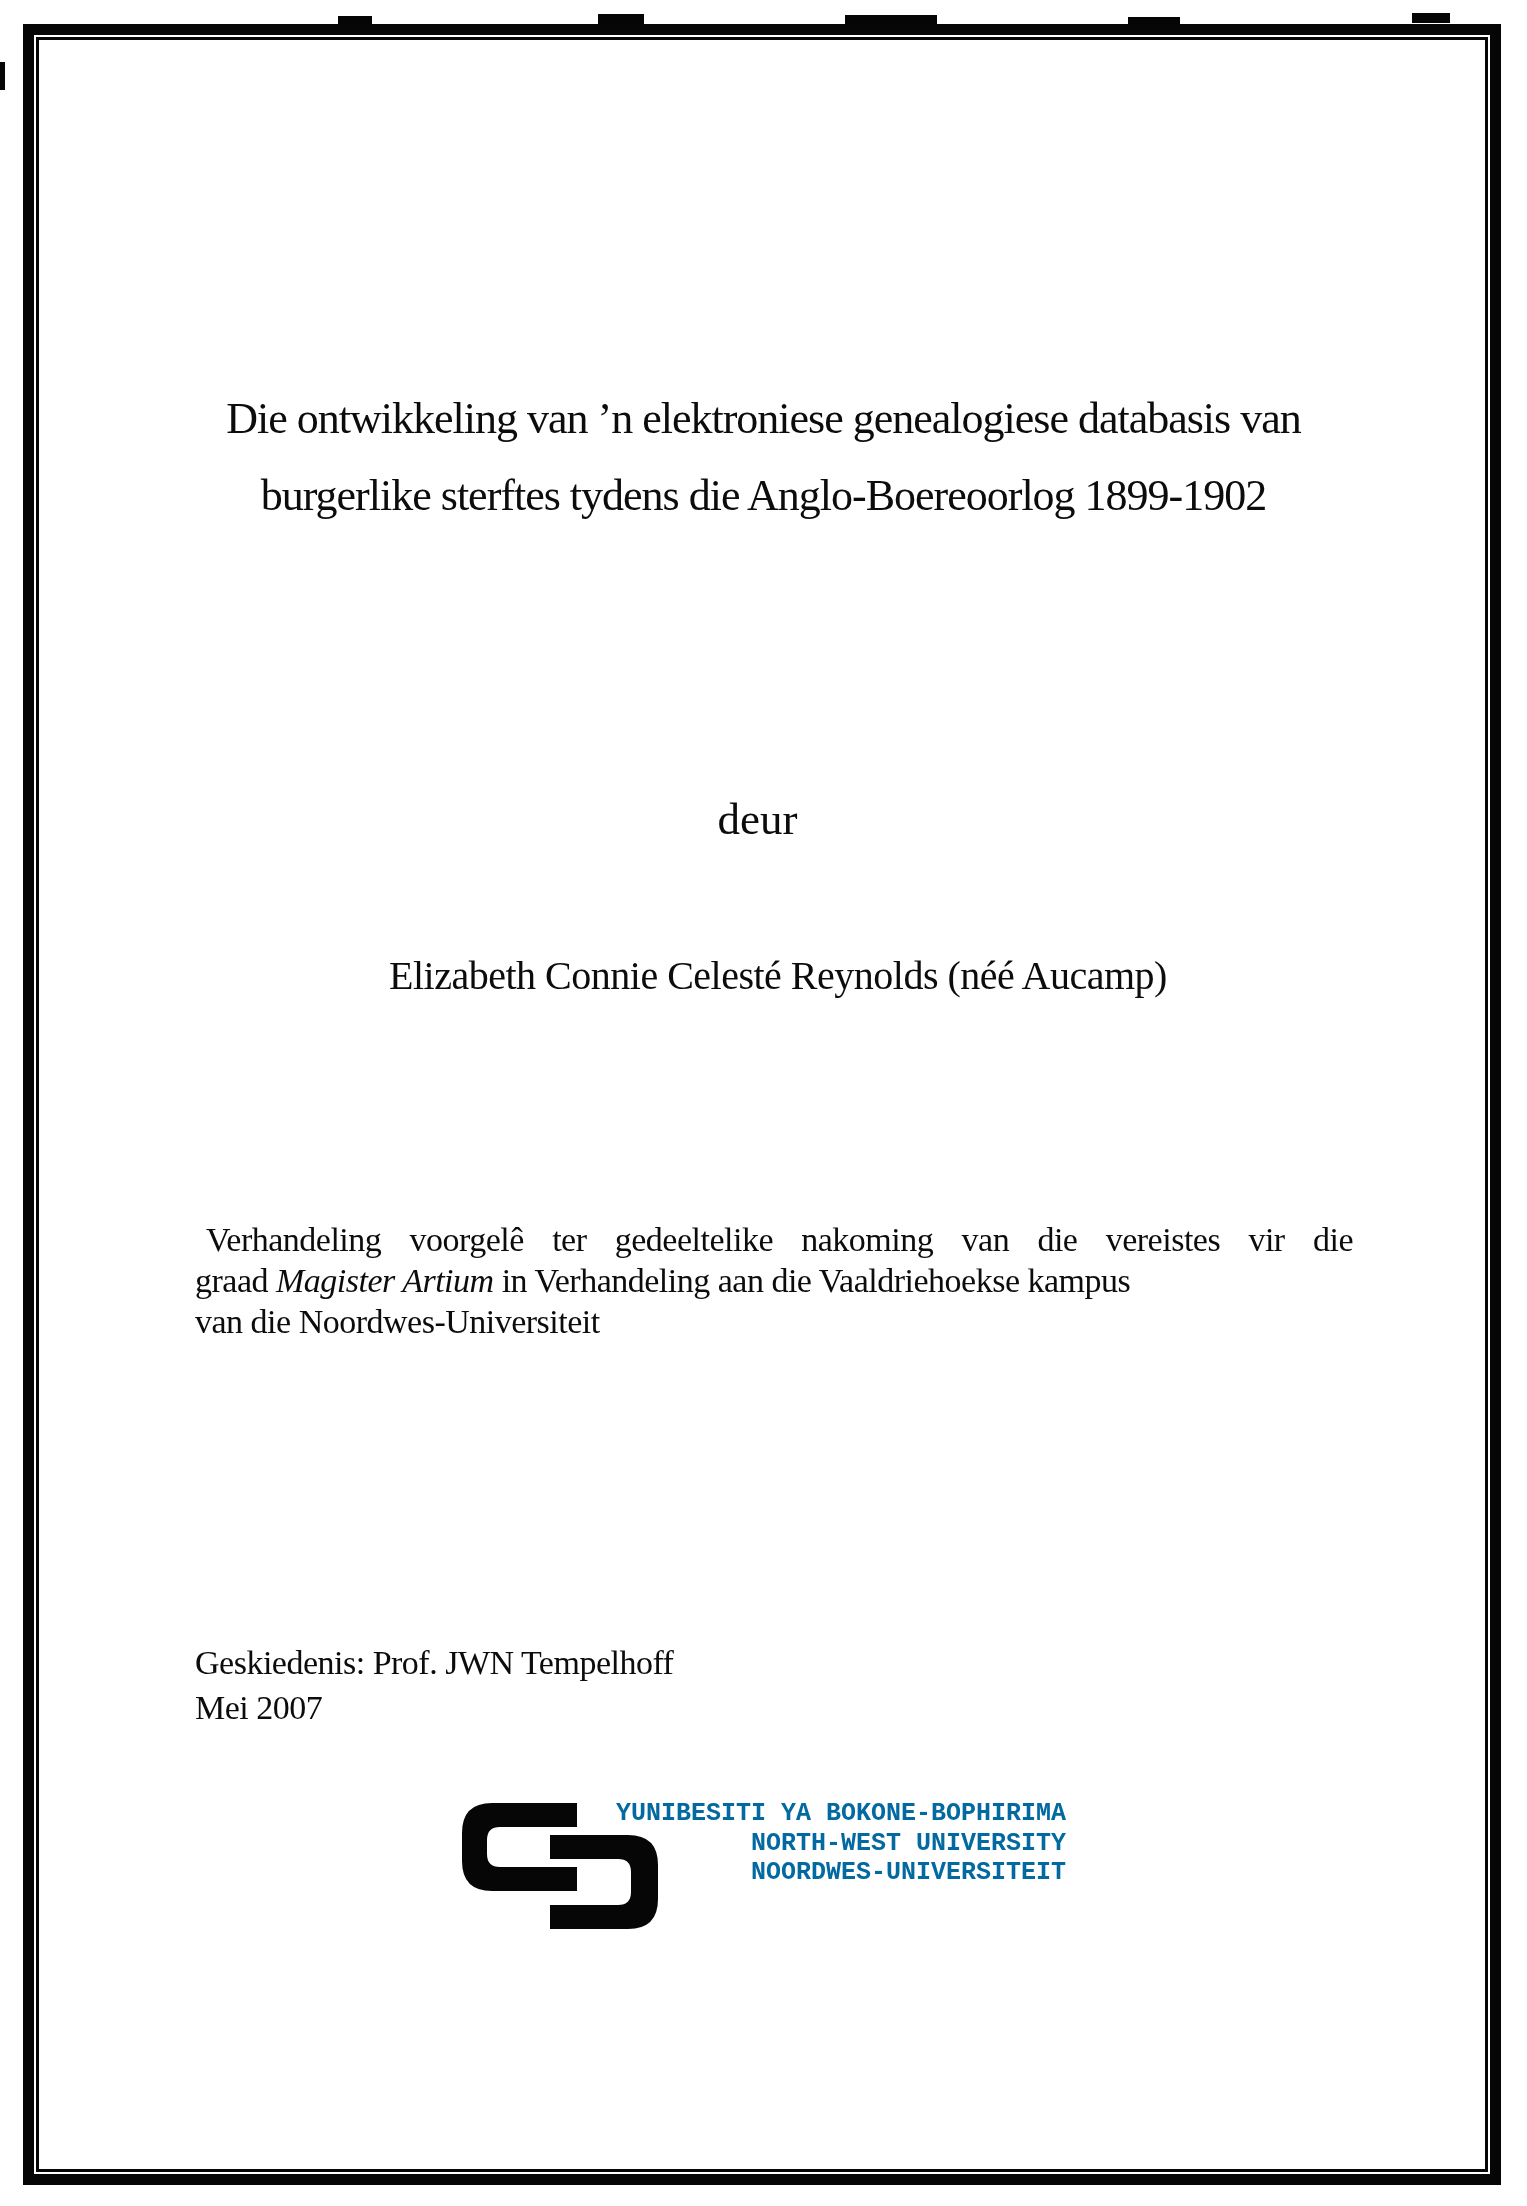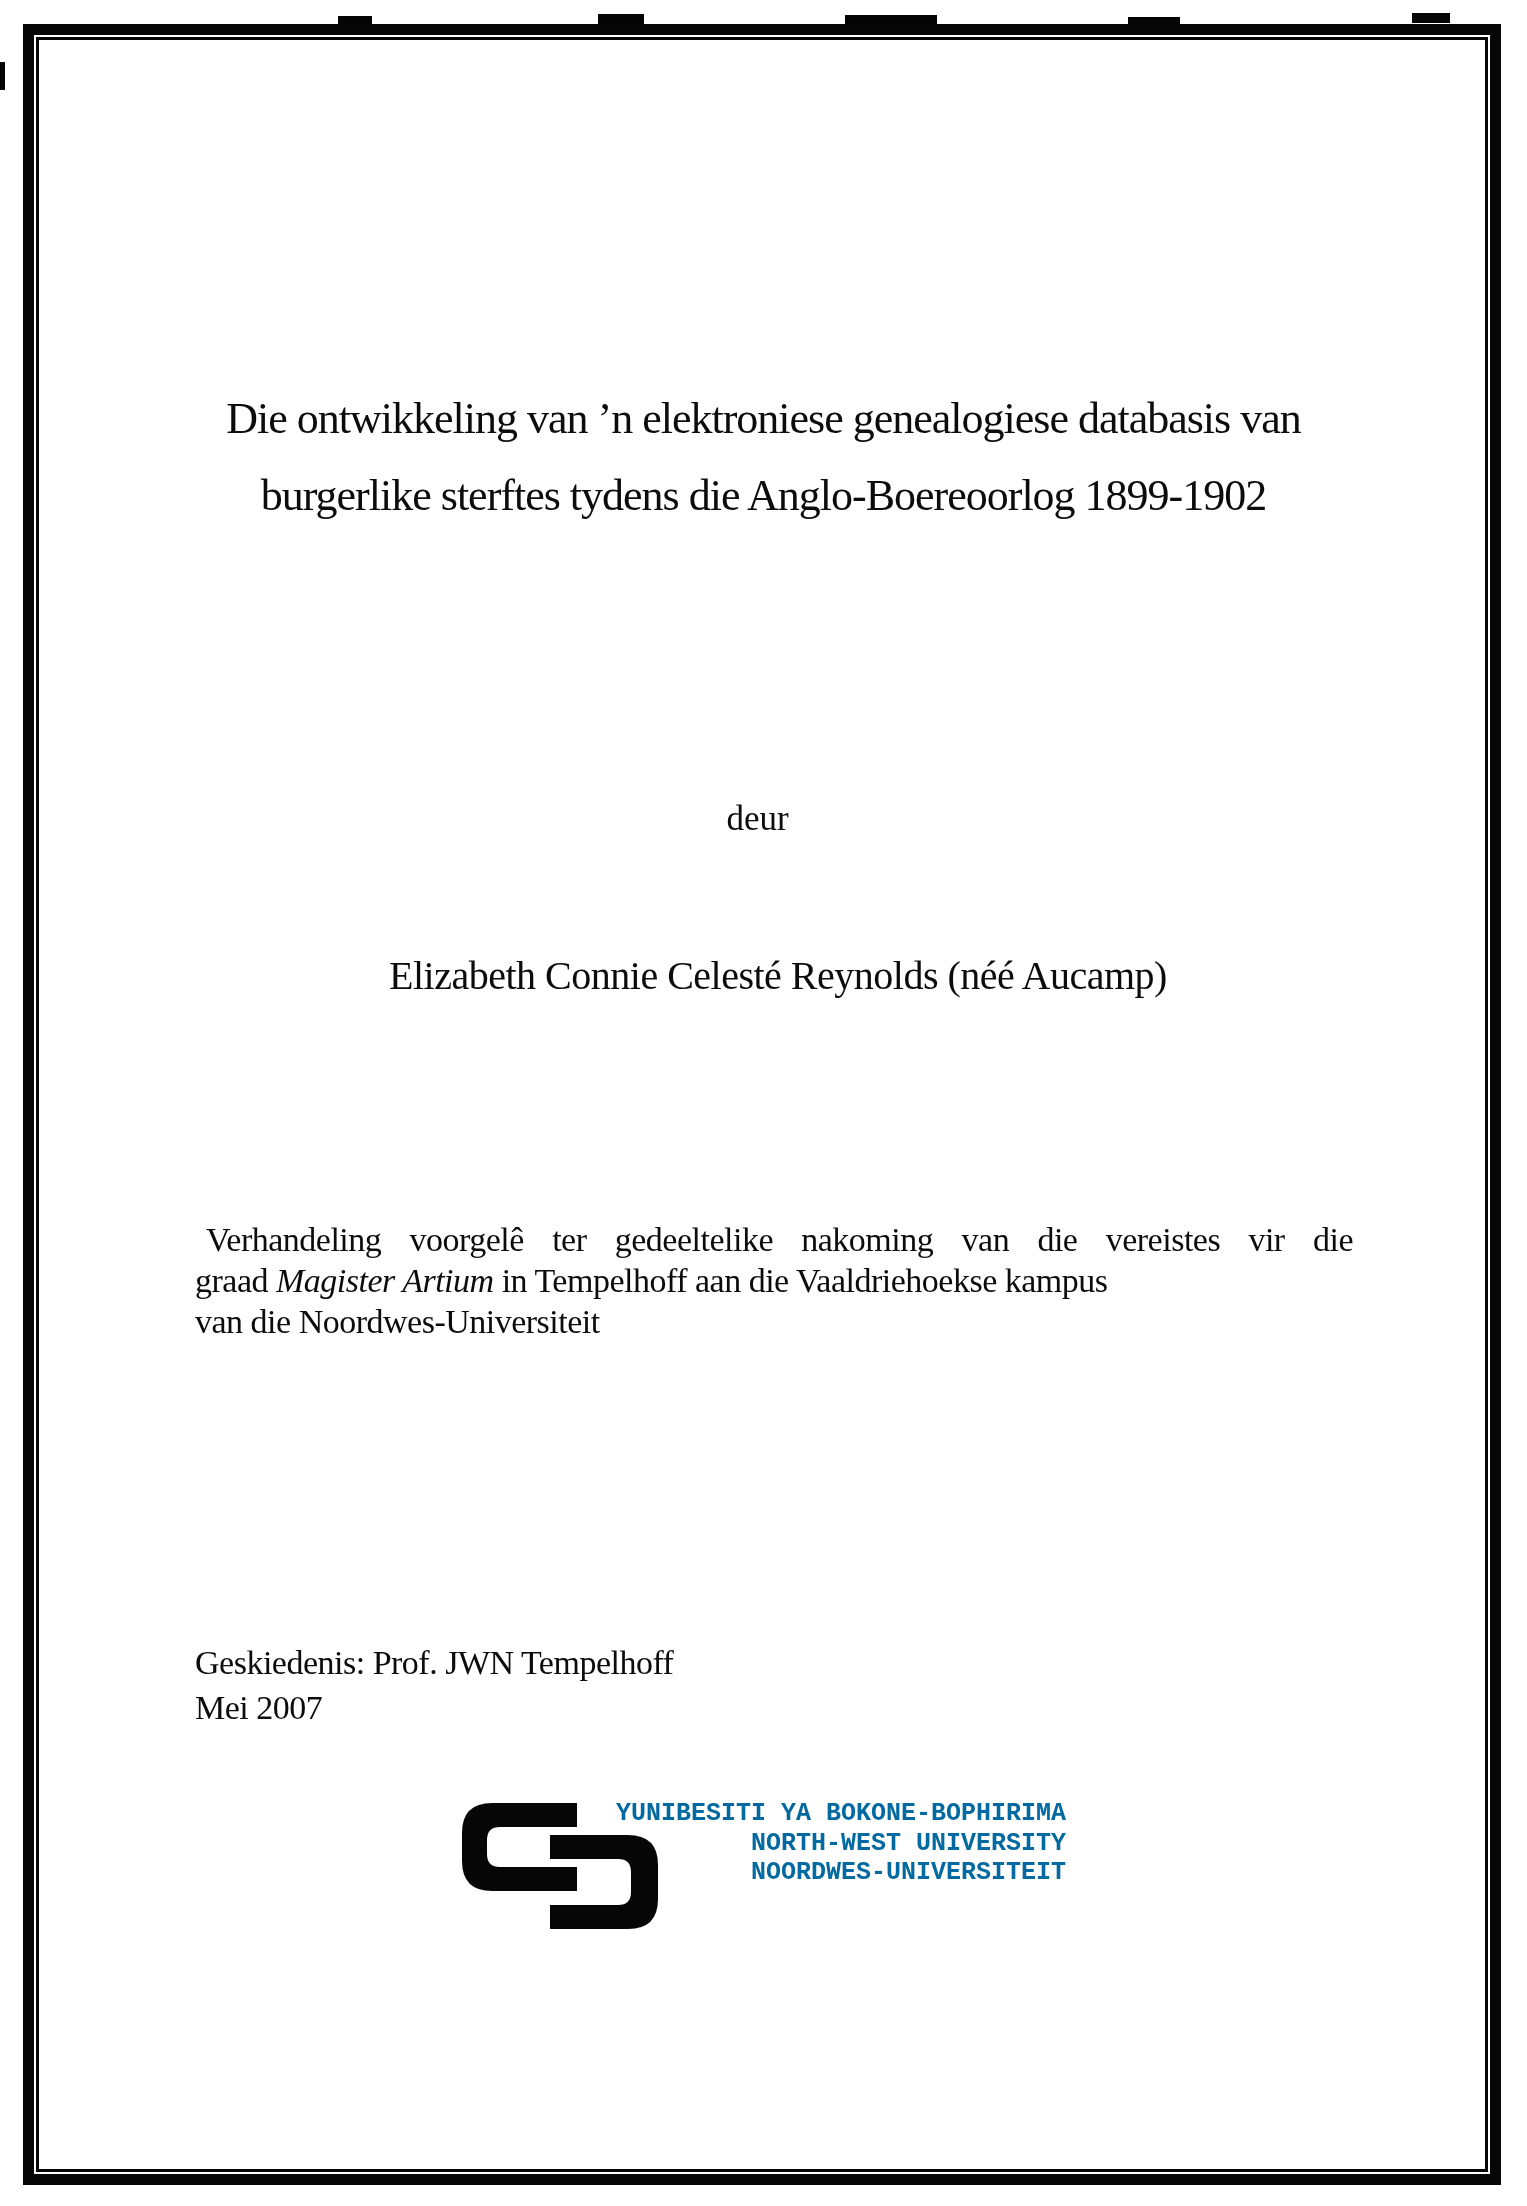--- a/index.html
+++ b/index.html
@@ -50,21 +50,21 @@
     text-align: center;
     font-size: 44px;
     line-height: 77px;
     letter-spacing: -1px;
     font-weight: normal;
   }
   .byline {
     position: absolute;
     left: 0; right: 12px; top: 799px;
     text-align: center;
-    font-size: 35px;
+    font-size: 45px;
     line-height: 40px;
   }
   .author {
     position: absolute;
     left: 0; right: 0; top: 953px;
     padding-left: 29px;
     text-align: center;
     font-size: 40px;
     line-height: 46px;
     letter-spacing: -0.5px;
@@ -130,21 +130,21 @@
     <div>Die ontwikkeling van ’n elektroniese genealogiese databasis van</div>
     <div>burgerlike sterftes tydens die Anglo-Boereoorlog 1899-1902</div>
   </div>
 
   <div class="byline">deur</div>
 
   <div class="author">Elizabeth Connie Celesté Reynolds (néé Aucamp)</div>
 
   <div class="statement">
     <div class="just">Verhandeling voorgelê ter gedeeltelike nakoming van die vereistes vir die</div>
-    <div><span>graad </span><span class="italic">Magister Artium</span><span> in Tempelhoff aan die Vaaldriehoekse kampus</span></div>
+    <div><span>graad </span><span class="italic">Magister Artium</span><span> in Verhandeling aan die Vaaldriehoekse kampus</span></div>
     <div>van die Noordwes-Universiteit</div>
   </div>
 
   <div class="supervisor-block">
     <div>Geskiedenis: Prof. JWN Tempelhoff</div>
     <div>Mei 2007</div>
   </div>
 
   <svg class="logo-mark" viewBox="0 0 202 140" xmlns="http://www.w3.org/2000/svg" aria-hidden="true">
 

